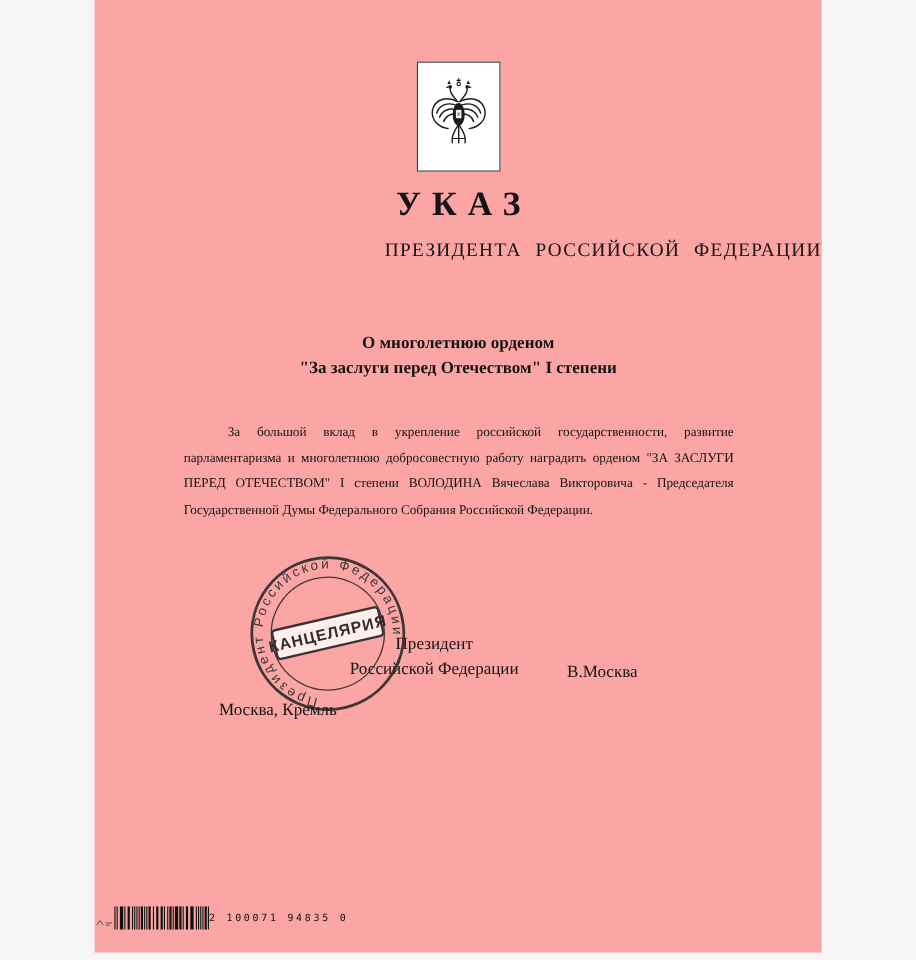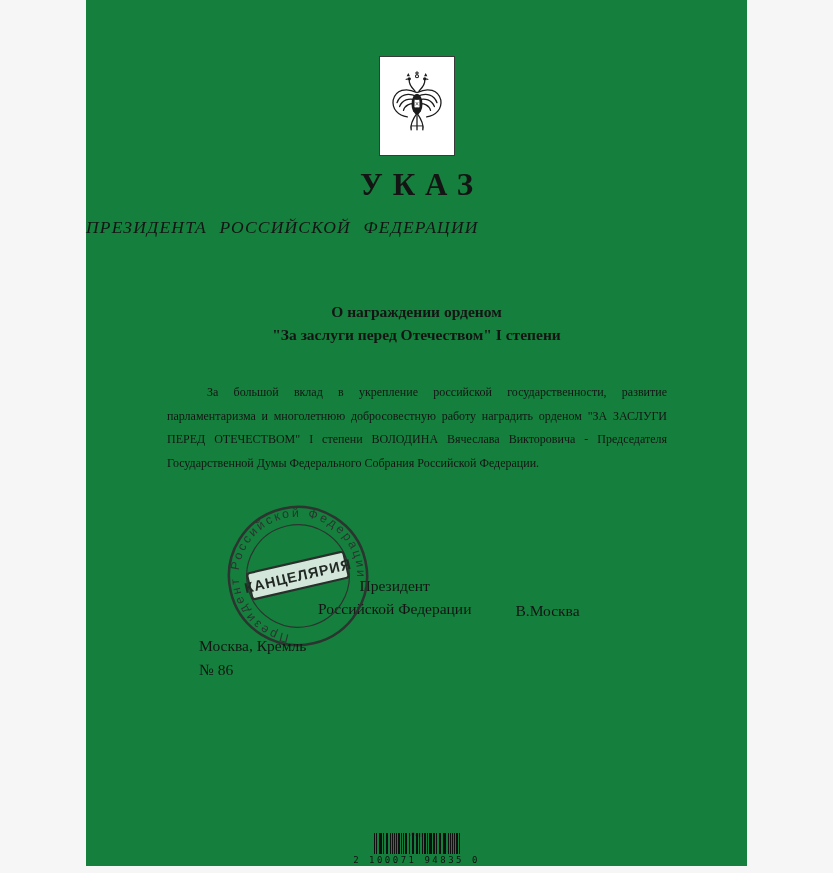--- a/index.html
+++ b/index.html
@@ -5,37 +5,37 @@
   html,body{margin:0;padding:0;}
   body{
     width:833px;height:873px;position:relative;
     background:#f6f6f7;
     font-family:"Liberation Serif", serif;
     color:#141414;
     overflow:hidden;
   }
   .paper{
     position:absolute;left:86px;top:0;width:661px;height:866px;
-    background:#15803d;
+    background:#fca5a5;
   }
   
   .coat-box{
     position:absolute;left:50%;top:56px;transform:translateX(-50%);
     width:74px;height:98px;border:1px solid #3a3a3a;
     display:flex;align-items:center;justify-content:center;
     background:#fff;
   }
   
   .title{
     position:absolute;top:167px;left:0;right:0;text-align:center;
     font-size:31px;font-weight:bold;letter-spacing:10px;text-indent:10px;
   }
   .subtitle{
-    position:absolute;top:217px;left:0;right:0;text-align:left;
-    font-size:17.5px;letter-spacing:1.2px;word-spacing:7px;font-style:italic;
+    position:absolute;top:217px;left:0;right:0;text-align:right;
+    font-size:17.5px;letter-spacing:1.2px;word-spacing:7px;
   }
   .subject{
     position:absolute;top:300px;left:60px;right:60px;text-align:center;
     font-weight:bold;font-size:15.5px;line-height:23px;
   }
   .body-par{
     position:absolute;top:381px;left:81px;right:80px;
     font-size:12px;line-height:23.5px;text-align:justify;text-indent:40px;
   }
   
@@ -66,21 +66,21 @@
     font-family:"Liberation Sans", sans-serif;
     font-size:11px;letter-spacing:3px;fill:#2e2e2e;
   }
   .stamp-center-text{
     font-family:"Liberation Sans", sans-serif;
     font-size:14.5px;font-weight:bold;letter-spacing:1px;fill:#222;
   }
   
   .barcode-wrap{
     position:absolute;left:0;right:0;top:824px;
-    display:flex;flex-direction:column;align-items:center;
+    display:flex;flex-direction:row;align-items:center;
   }
   .barcode-mark{height:7px;margin-bottom:2px;}
   .barcode-bars{display:flex;align-items:stretch;height:21px;}
   .barcode-bars span{display:block;background:#101010;flex:none;}
   .barcode-digits{
     margin-top:1px;
     font-family:"DejaVu Sans Mono", monospace;
     font-size:9px;letter-spacing:2.5px;color:#111;
   }
 </style>
@@ -129,21 +129,21 @@
         <rect x="40.5" y="45" width="9" height="13" rx="2" fill="#ffffff" stroke="#1b1b1b" stroke-width="1.2"></rect>
         <path d="M43,49 l4,5 M47,49 l-4,5" stroke="#1b1b1b" stroke-width="0.9"></path>
       </svg>
     </span>
   </div>
 
   <div class="title">УКАЗ</div>
   <div class="subtitle">ПРЕЗИДЕНТА РОССИЙСКОЙ ФЕДЕРАЦИИ</div>
 
   <div class="subject">
-    <div>О награждении орденом</div>
+    <div>О многолетнюю орденом</div>
     <div>"За заслуги перед Отечеством" I степени</div>
   </div>
 
   <div class="body-par">За большой вклад в укрепление российской государственности, развитие парламентаризма и многолетнюю добросовестную работу наградить орденом "ЗА ЗАСЛУГИ ПЕРЕД ОТЕЧЕСТВОМ" I степени ВОЛОДИНА Вячеслава Викторовича - Председателя Государственной Думы Федерального Собрания Российской Федерации.</div>
 
   <div class="sig">
     <div class="sig-col">
       <div>Президент</div>
       <div>Российской Федерации</div>
     </div>
@@ -164,21 +164,20 @@
       <text class="stamp-bottom-text">
         <textPath href="#ringPathBottom" startOffset="38%">* 5 *</textPath>
       </text>
       <rect x="25" y="61" width="100" height="27" rx="3" fill="#ffffff" fill-opacity="0.88" stroke="#2a2a2a" stroke-width="2.2"></rect>
       <text class="stamp-center-text" x="75" y="80" text-anchor="middle">КАНЦЕЛЯРИЯ</text>
     </svg>
   </div>
 
   <div class="footer">
     <div>Москва, Кремль</div>
-    <div>№ 86</div>
   </div>
 
   <div class="barcode-wrap">
     <span class="barcode-mark">
       <svg width="18" height="7" viewBox="0 0 18 7" aria-hidden="true">
         <path d="M2,5 L5,1 L8,5 M10,3 h6 M10,5 h4" stroke="#444" stroke-width="0.8" fill="none"></path>
       </svg>
     </span>
     <div class="barcode-bars">
         <span style="width: 1px; margin-right: 1px;"></span>

